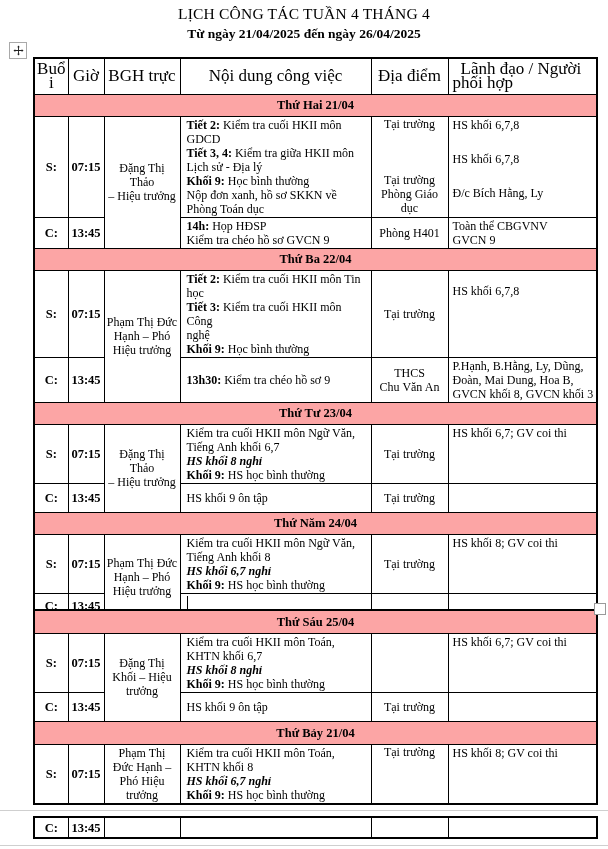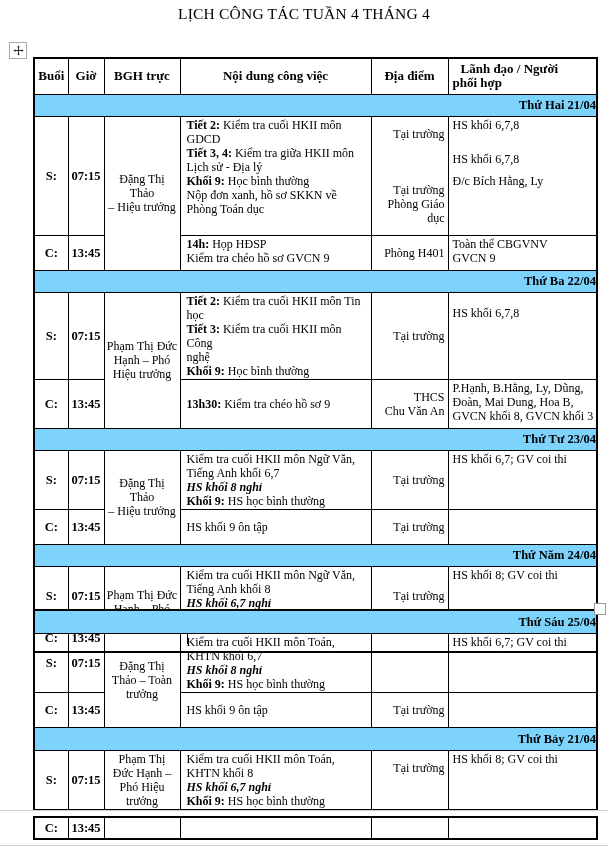--- a/index.html
+++ b/index.html
@@ -12,41 +12,42 @@
   .move-handle{position:absolute;left:9px;top:42px;width:16px;height:15px;background:#fff;
                border:1px solid #a9a9a9;display:flex;align-items:center;justify-content:center;}
   .resize-handle{position:absolute;left:594px;top:603px;width:10px;height:10px;background:#fff;
                  border:1px solid #9a9a9a;z-index:6;}
   .pline{position:absolute;left:0;width:608px;height:1px;background:#cfcfcf;}
   table{position:absolute;left:33px;width:563px;border-collapse:collapse;table-layout:fixed;
         border:2px solid #000;}
   #frag0{top:57px;} #frag1{top:609px;} #frag2{top:816px;}
   td{border:1px solid #000;padding:0;font-size:12px;line-height:14px;vertical-align:top;
      overflow:hidden;word-wrap:break-word;}
-  td.c-hd{font-weight:bold;text-align:center;vertical-align:middle;font-size:13px;
+  td.c-hd{font-weight:normal;text-align:center;vertical-align:middle;font-size:17px;
           white-space:pre-line;padding:1px 2px;}
   td.c-hd-left{text-align:left;padding-left:4px;text-indent:8px;}
-  td.c-bar{background:#7dd3fc;font-weight:bold;text-align:right;vertical-align:middle;
+  td.c-bar{background:#fca5a5;font-weight:bold;text-align:center;vertical-align:middle;
            font-size:12.5px;}
   td.c-session,td.c-time{font-weight:bold;text-align:center;vertical-align:middle;
                          font-size:12.5px;}
   td.c-bgh{text-align:center;vertical-align:middle;white-space:pre-line;padding:0 2px;}
   td.c-content{padding:1px 4px 1px 6px;position:relative;}
   td.c-content .line{white-space:pre-line;}
-  td.c-place{text-align:right;white-space:pre-line;padding:10px 3px;}
+  td.c-place{text-align:center;white-space:pre-line;padding:0 3px;}
   td.c-people{text-align:left;white-space:pre-line;padding:1px 2px 1px 4px;}
   .va-m{vertical-align:middle;}
   .va-t{vertical-align:top;}
   .caret{position:absolute;left:6px;top:2px;width:1px;height:16px;background:#000;}
 </style>
 </head>
 <body>
 
 <div class="page">
   <div class="title">LỊCH CÔNG TÁC TUẦN 4 THÁNG 4</div>
+  <div class="subtitle">Từ ngày 21/04/2025 đến ngày 26/04/2025</div>
 
   <div class="move-handle">
     <svg width="11" height="11" viewBox="0 0 24 24">
       <path d="M12 1 L15 5 H13 V11 H19 V9 L23 12 L19 15 V13 H13 V19 H15 L12 23 L9 19 H11 V13 H5 V15 L1 12 L5 9 V11 H11 V5 H9 Z" fill="#222"></path>
     </svg>
   </div>
 
   <table id="frag0">
     <colgroup>
         <col style="width:34px">
@@ -78,21 +79,21 @@
             <div class="line"><span style="font-weight: bold;">Tiết 2:</span><span> Kiểm tra cuối HKII môn
 GDCD</span></div>
             <div class="line"><span style="font-weight: bold;">Tiết 3, 4:</span><span> Kiểm tra giữa HKII môn
 Lịch sử - Địa lý</span></div>
             <div class="line"><span style="font-weight: bold;">Khối 9:</span><span> Học bình thường</span></div>
             <div class="line"><span>Nộp đơn xanh, hồ sơ SKKN về
 Phòng Toán dục</span></div>
           </td>
           <td class="c-place va-t"><div>Tại trường</div><div style="margin-top: 42px;">Tại trường
 Phòng Giáo dục</div></td>
-          <td class="c-people va-t"><div>HS khối 6,7,8</div><div style="margin-top: 20px;">HS khối 6,7,8</div><div style="margin-top: 8px;">Đ/c Bích Hằng, Ly</div></td>
+          <td class="c-people va-t"><div>HS khối 6,7,8</div><div style="margin-top: 20px;">HS khối 6,7,8</div><div style="margin-top: 20px;">Đ/c Bích Hằng, Ly</div></td>
         </tr>
         <tr style="height: 30px;">
           <td class="c-session">C:</td>
           <td class="c-time">13:45</td>
           <td class="c-content va-t">
             <div class="line"><span style="font-weight: bold;">14h:</span><span> Họp HĐSP</span></div>
             <div class="line"><span>Kiểm tra chéo hồ sơ GVCN 9</span></div>
           </td>
           <td class="c-place va-m"><div>Phòng H401</div></td>
           <td class="c-people va-t"><div>Toàn thể CBGVNV
@@ -197,21 +198,21 @@
         <col style="width:149px">
       </colgroup>
     <tbody>
         <tr style="height: 23px; padding-left: 20px;">
           <td class="c-bar" colspan="6">Thứ Sáu 25/04</td>
         </tr>
         <tr style="height: 58px;">
           <td class="c-session">S:</td>
           <td class="c-time">07:15</td>
           <td class="c-bgh" rowspan="2">Đặng Thị
-Thảo – Toàn
+Khối – Hiệu
 trưởng</td>
           <td class="c-content va-t">
             <div class="line"><span>Kiểm tra cuối HKII môn Toán,
 KHTN khối 6,7</span></div>
             <div class="line"><span style="font-weight: bold; font-style: italic;">HS khối 8 nghỉ</span></div>
             <div class="line"><span style="font-weight: bold;">Khối 9:</span><span> HS học bình thường</span></div>
           </td>
           <td class="c-place va-m"></td>
           <td class="c-people va-t"><div>HS khối 6,7; GV coi thi</div></td>
         </tr>

